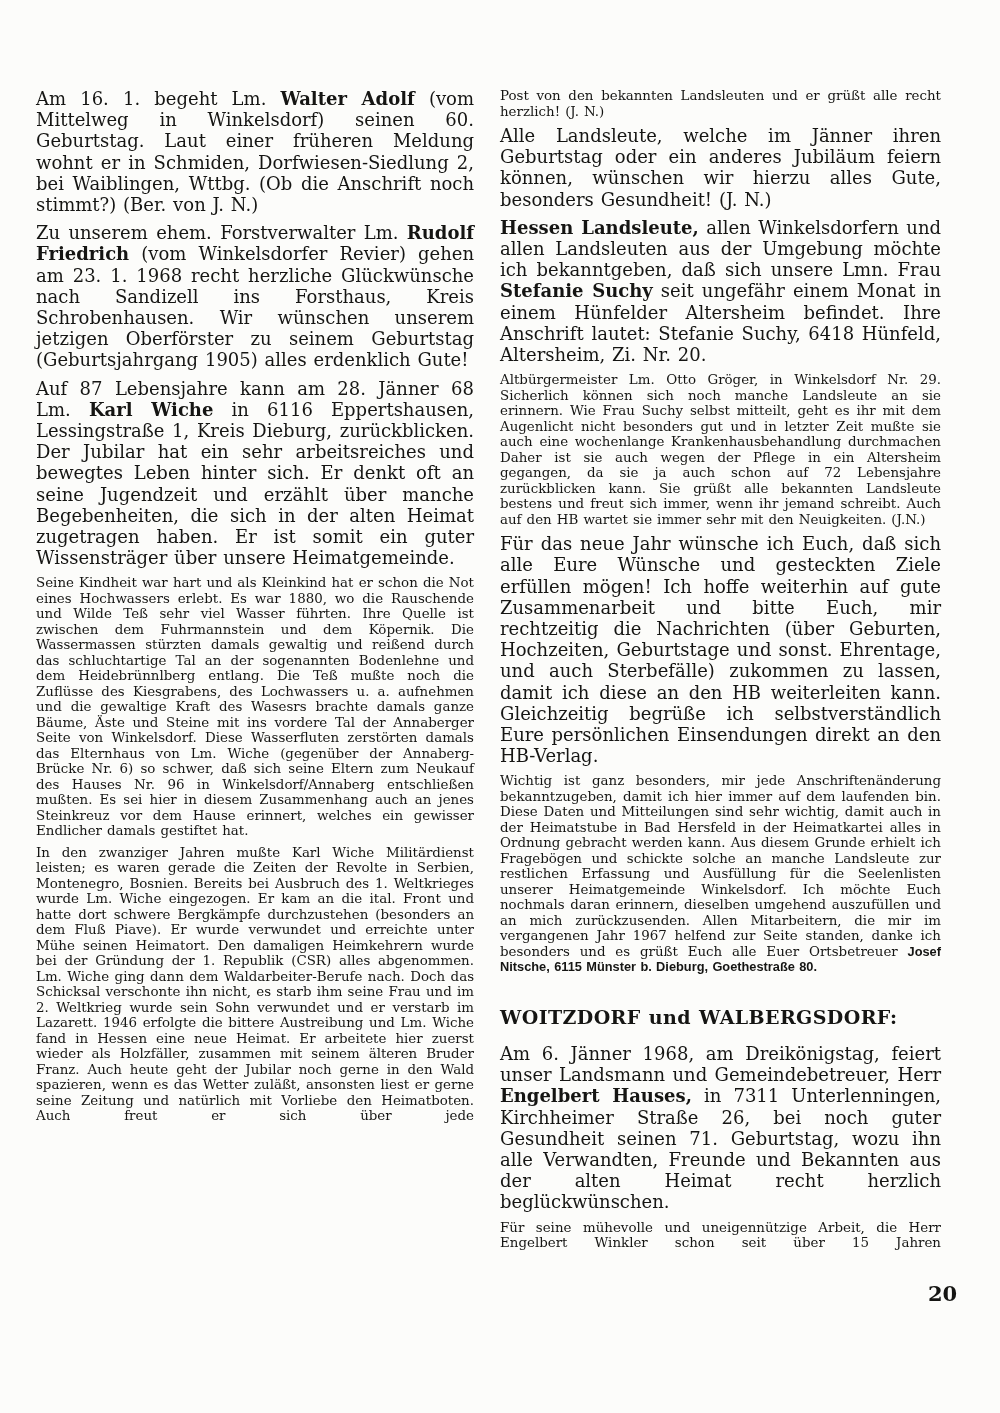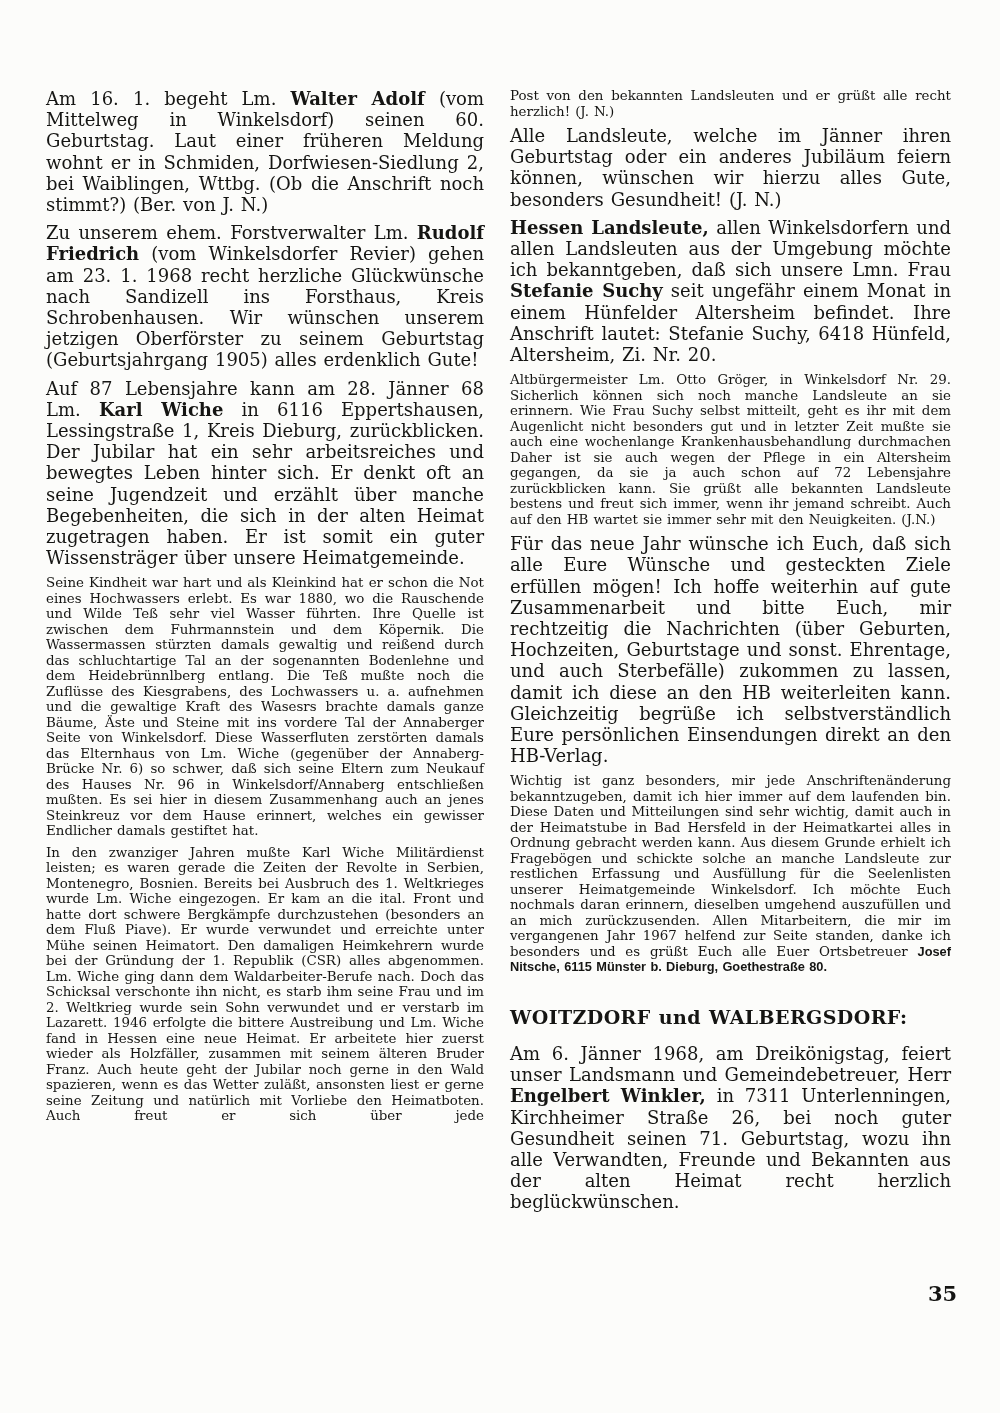--- a/index.html
+++ b/index.html
@@ -7,21 +7,21 @@
     position:relative;
     width:1000px; height:1413px;
     margin:0 auto;
     background:#fcfcfa;
     color:#151513;
     font-family:"DejaVu Serif", serif;
     overflow:hidden;
   }
   .columns {
     position:absolute;
-    left:46px; top:88px;
+    left:36px; top:88px;
     width:905px;
     display:flex;
     gap:26px;
     justify-content:space-between;
   }
   .col { box-sizing:border-box; }
   .col-left  { width:438px; }
   .col-right { width:441px; }
   p.para {
     margin:0 0 7px 0;
@@ -63,17 +63,18 @@
         <p class="para small cont"><span>In den zwanziger Jahren mußte Karl Wiche Militärdienst leisten; es waren gerade die Zeiten der Revolte in Serbien, Montenegro, Bosnien. Bereits bei Ausbruch des 1. Weltkrieges wurde Lm. Wiche eingezogen. Er kam an die ital. Front und hatte dort schwere Bergkämpfe durchzustehen (besonders an dem Fluß Piave). Er wurde verwundet und erreichte unter Mühe seinen Heimatort. Den damaligen Heimkehrern wurde bei der Gründung der 1. Republik (CSR) alles abgenommen. Lm. Wiche ging dann dem Waldarbeiter-Berufe nach. Doch das Schicksal verschonte ihn nicht, es starb ihm seine Frau und im 2. Weltkrieg wurde sein Sohn verwundet und er verstarb im Lazarett. 1946 erfolgte die bittere Austreibung und Lm. Wiche fand in Hessen eine neue Heimat. Er arbeitete hier zuerst wieder als Holzfäller, zusammen mit seinem älteren Bruder Franz. Auch heute geht der Jubilar noch gerne in den Wald spazieren, wenn es das Wetter zuläßt, ansonsten liest er gerne seine Zeitung und natürlich mit Vorliebe den Heimatboten. Auch freut er sich über jede</span></p>
       </div>
     <div class="col col-right">
         <p class="para small"><span>Post von den bekannten Landsleuten und er grüßt alle recht herzlich! (J. N.)</span></p>
         <p class="para body"><span>Alle Landsleute, welche im Jänner ihren Geburtstag oder ein anderes Jubiläum feiern können, wünschen wir hierzu alles Gute, besonders Gesundheit! (J. N.)</span></p>
         <p class="para body"><span class="b">Hessen Landsleute,</span><span> allen Winkelsdorfern und allen Landsleuten aus der Umgebung möchte ich bekanntgeben, daß sich unsere Lmn. Frau </span><span class="b">Stefanie Suchy</span><span> seit ungefähr einem Monat in einem Hünfelder Altersheim befindet. Ihre Anschrift lautet: Stefanie Suchy, 6418 Hünfeld, Altersheim, Zi. Nr. 20.</span></p>
         <p class="para small"><span>Altbürgermeister Lm. Otto Gröger, in Winkelsdorf Nr. 29. Sicherlich können sich noch manche Landsleute an sie erinnern. Wie Frau Suchy selbst mitteilt, geht es ihr mit dem Augenlicht nicht besonders gut und in letzter Zeit mußte sie auch eine wochenlange Krankenhausbehandlung durchmachen Daher ist sie auch wegen der Pflege in ein Altersheim gegangen, da sie ja auch schon auf 72 Lebensjahre zurückblicken kann. Sie grüßt alle bekannten Landsleute bestens und freut sich immer, wenn ihr jemand schreibt. Auch auf den HB wartet sie immer sehr mit den Neuigkeiten. (J.N.)</span></p>
         <p class="para body"><span>Für das neue Jahr wünsche ich Euch, daß sich alle Eure Wünsche und gesteckten Ziele erfüllen mögen! Ich hoffe weiterhin auf gute Zusammenarbeit und bitte Euch, mir rechtzeitig die Nachrichten (über Geburten, Hochzeiten, Geburtstage und sonst. Ehrentage, und auch Sterbefälle) zukommen zu lassen, damit ich diese an den HB weiterleiten kann. Gleichzeitig begrüße ich selbstverständlich Eure persönlichen Einsendungen direkt an den HB-Verlag.</span></p>
         <p class="para small"><span>Wichtig ist ganz besonders, mir jede Anschriftenänderung bekanntzugeben, damit ich hier immer auf dem laufenden bin. Diese Daten und Mitteilungen sind sehr wichtig, damit auch in der Heimatstube in Bad Hersfeld in der Heimatkartei alles in Ordnung gebracht werden kann. Aus diesem Grunde erhielt ich Fragebögen und schickte solche an manche Landsleute zur restlichen Erfassung und Ausfüllung für die Seelenlisten unserer Heimatgemeinde Winkelsdorf. Ich möchte Euch nochmals daran erinnern, dieselben umgehend auszufüllen und an mich zurückzusenden. Allen Mitarbeitern, die mir im vergangenen Jahr 1967 helfend zur Seite standen, danke ich besonders und es grüßt Euch alle Euer Ortsbetreuer </span><span class="b">Josef Nitsche, 6115 Münster b. Dieburg, Goethestraße 80.</span></p>
         <p class="para heading_caps"><span class="b">WOITZDORF und WALBERGSDORF:</span></p>
-        <p class="para body"><span>Am 6. Jänner 1968, am Dreikönigstag, feiert unser Landsmann und Gemeindebetreuer, Herr </span><span class="b">Engelbert Winkler,</span><span> in 7311 Unterlenningen, Kirchheimer Straße 26, bei noch guter Gesundheit seinen 71. Geburtstag, wozu ihn alle Verwandten, Freunde und Bekannten aus der alten Heimat recht herzlich beglückwünschen.</span></p>
+        <p class="para body"><span>Am 6. Jänner 1968, am Dreikönigstag, feiert unser Landsmann und Gemeindebetreuer, Herr </span><span class="b">Engelbert Hauses,</span><span> in 7311 Unterlenningen, Kirchheimer Straße 26, bei noch guter Gesundheit seinen 71. Geburtstag, wozu ihn alle Verwandten, Freunde und Bekannten aus der alten Heimat recht herzlich beglückwünschen.</span></p>
+        <p class="para small cont"><span>Für seine mühevolle und uneigennützige Arbeit, die Herr Engelbert Winkler schon seit über 15 Jahren</span></p>
       </div>
   </div>
-  <div class="page-number">35</div>
+  <div class="page-number">20</div>
 </div>
 
 </body></html>

